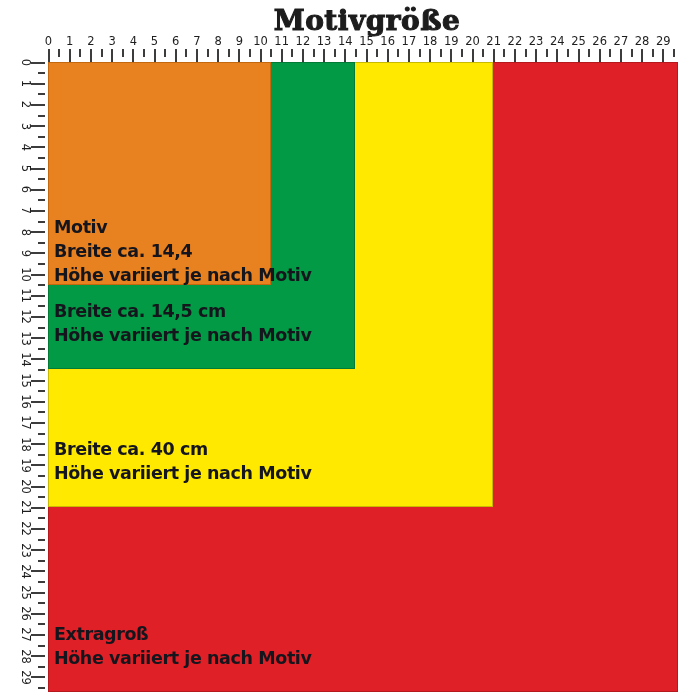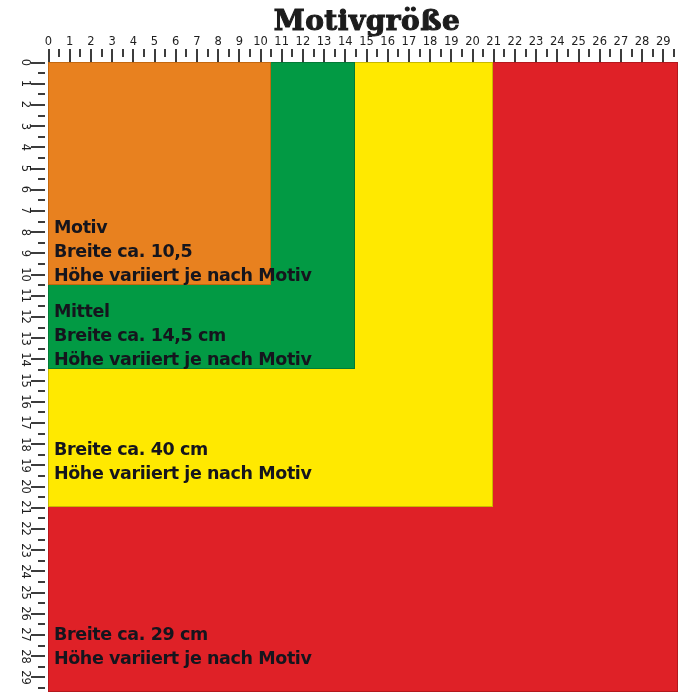--- a/index.html
+++ b/index.html
@@ -260,30 +260,29 @@
       <div class="tick-v" style="top: 633.9px; left: 31px; width: 14px; background: rgb(60, 60, 60);"></div>
       <div class="tick-v" style="top: 644.5px; left: 38px; width: 7px; background: rgb(60, 60, 60);"></div>
       <div class="tick-v" style="top: 655.1px; left: 31px; width: 14px; background: rgb(60, 60, 60);"></div>
       <div class="tick-v" style="top: 665.7px; left: 38px; width: 7px; background: rgb(60, 60, 60);"></div>
       <div class="tick-v" style="top: 676.3px; left: 31px; width: 14px; background: rgb(60, 60, 60);"></div>
       <div class="tick-v" style="top: 686.9px; left: 38px; width: 7px; background: rgb(60, 60, 60);"></div>
     </div>
   <div id="labels">
       <div class="size-label" style="left: 54px; top: 214.6px;">
         <div>Motiv</div>
-        <div>Breite ca. 10,5</div>
+        <div>Breite ca. 14,4</div>
         <div>Höhe variiert je nach Motiv</div>
       </div>
       <div class="size-label" style="left: 54px; top: 299.4px;">
-        <div>Mittel</div>
         <div>Breite ca. 14,5 cm</div>
         <div>Höhe variiert je nach Motiv</div>
       </div>
       <div class="size-label" style="left: 54px; top: 437.2px;">
         <div>Breite ca. 40 cm</div>
         <div>Höhe variiert je nach Motiv</div>
       </div>
       <div class="size-label" style="left: 54px; top: 621.64px;">
-        <div>Breite ca. 29 cm</div>
+        <div>Extragroß</div>
         <div>Höhe variiert je nach Motiv</div>
       </div>
     </div>
 </div>
 
 </body></html>

